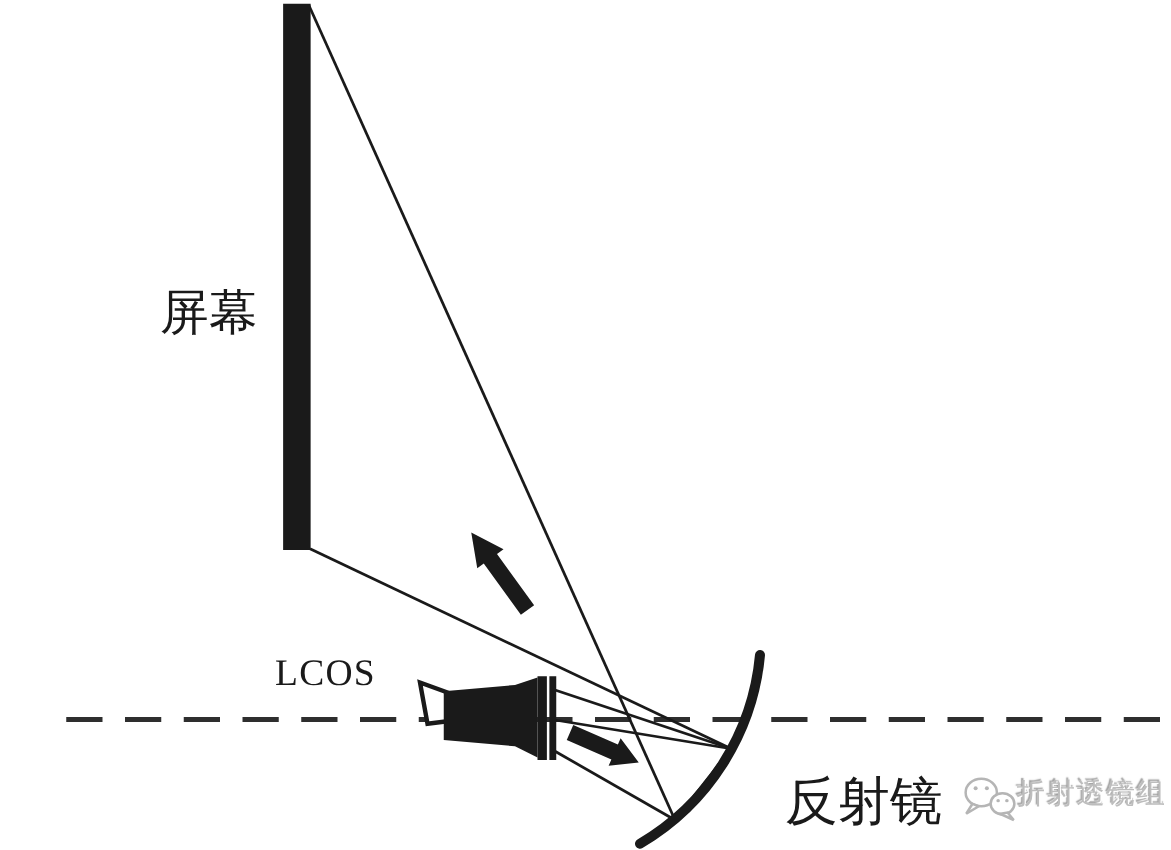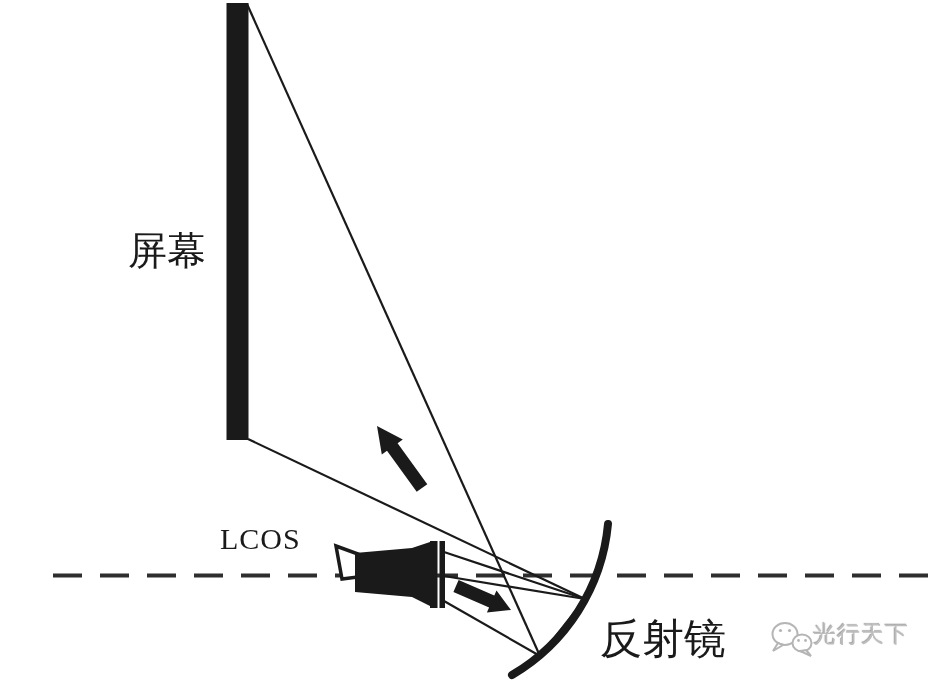--- a/index.html
+++ b/index.html
@@ -19,21 +19,21 @@
   .label{
     position:absolute;
     color:var(--ink);
     line-height:1;
     white-space:nowrap;
     user-select:none;
   }
   .label-screen{left:128px;top:231px;font-size:39px;}
   .label-lcos{left:220px;top:524px;font-size:30px;letter-spacing:1px;}
   .label-lens{left:256px;top:612px;font-size:40px;}
-  .label-mirror{left:600px;top:621px;font-size:42px;font-family:Liberation Mono, monospace;}
+  .label-mirror{left:628px;top:621px;font-size:42px;}
   .label-watermark{
     left:813px;top:623px;font-size:23px;letter-spacing:1px;
     color:var(--wm);
     font-family:"Liberation Sans","DejaVu Sans",sans-serif;
     text-shadow:1px 1px 0 #ffffff,-1px -1px 1px #9e9e9e;
   }
   .ray{stroke:var(--ink);stroke-width:2.2;fill:none;}
   .dash-axis{stroke:#2e2e2e;stroke-width:4;stroke-dasharray:29 18;fill:none;}
   .mirror-arc{stroke:var(--ink);stroke-width:8;stroke-linecap:round;fill:none;}
   .panel-outline{fill:#ffffff;stroke:var(--ink);stroke-width:3.5;stroke-linejoin:miter;}
@@ -81,14 +81,14 @@
     </g>
   </svg>
 
   <div class="label label-screen">屏幕</div>
 
   <div class="label label-lcos">LCOS</div>
 
 
   <div class="label label-mirror">反射镜</div>
 
-  <div class="label label-watermark">光行天下</div>
+  <div class="label label-watermark">折射透镜组</div>
 </div>
 
 </body></html>

